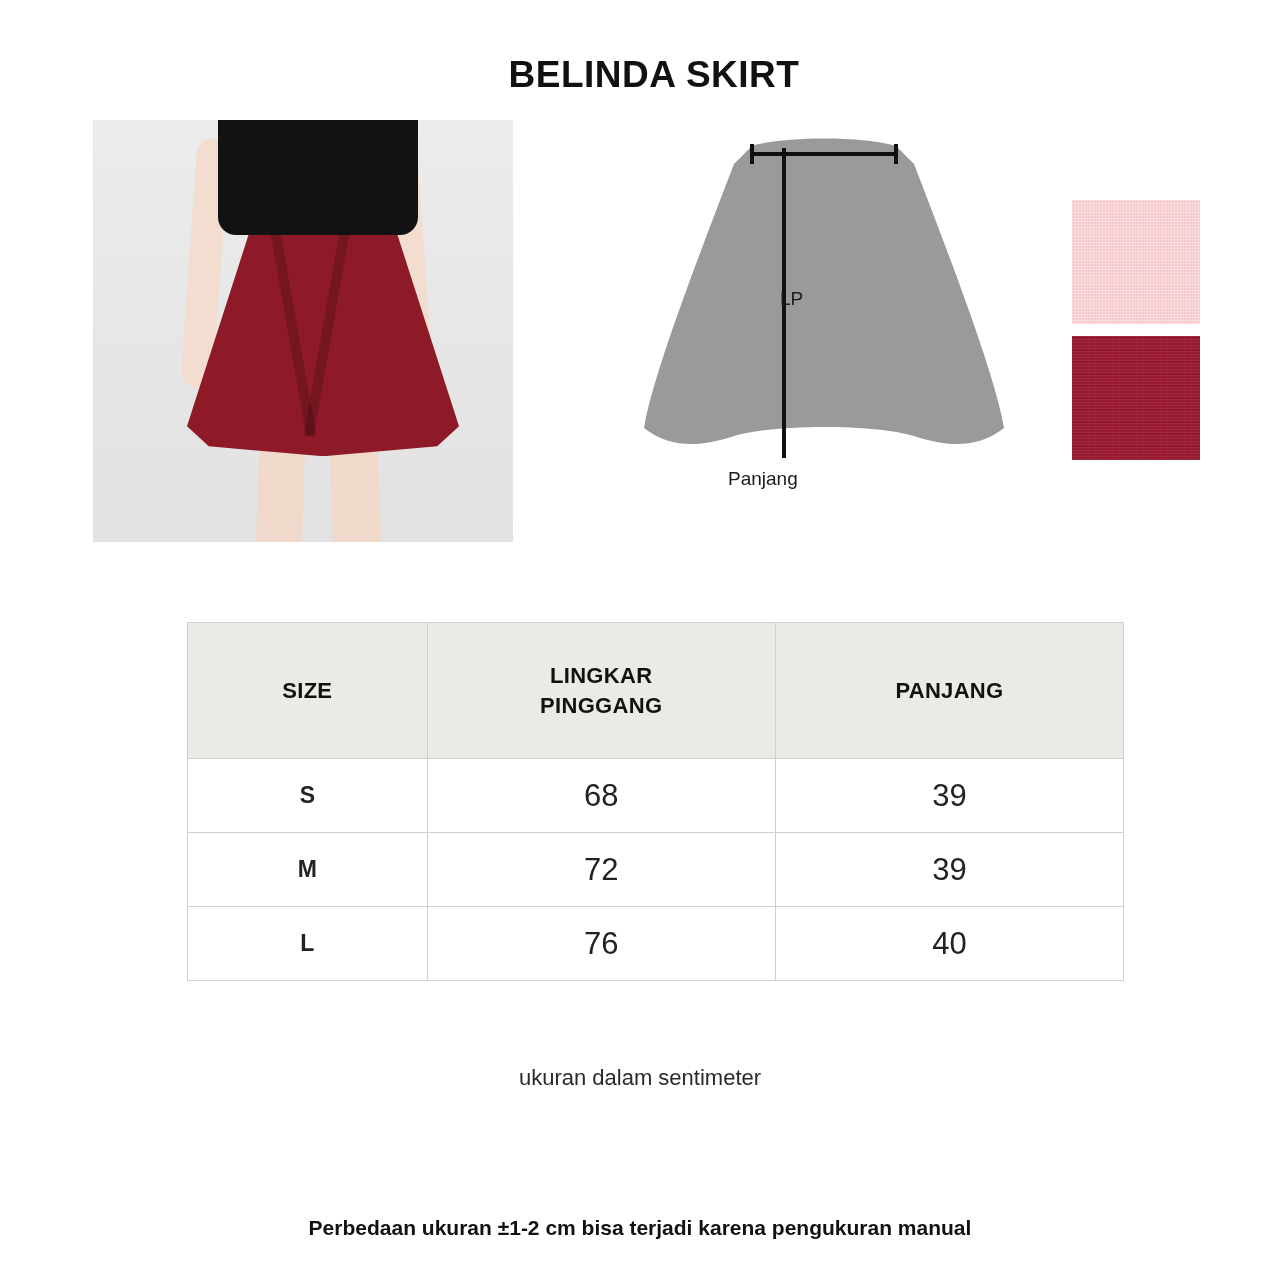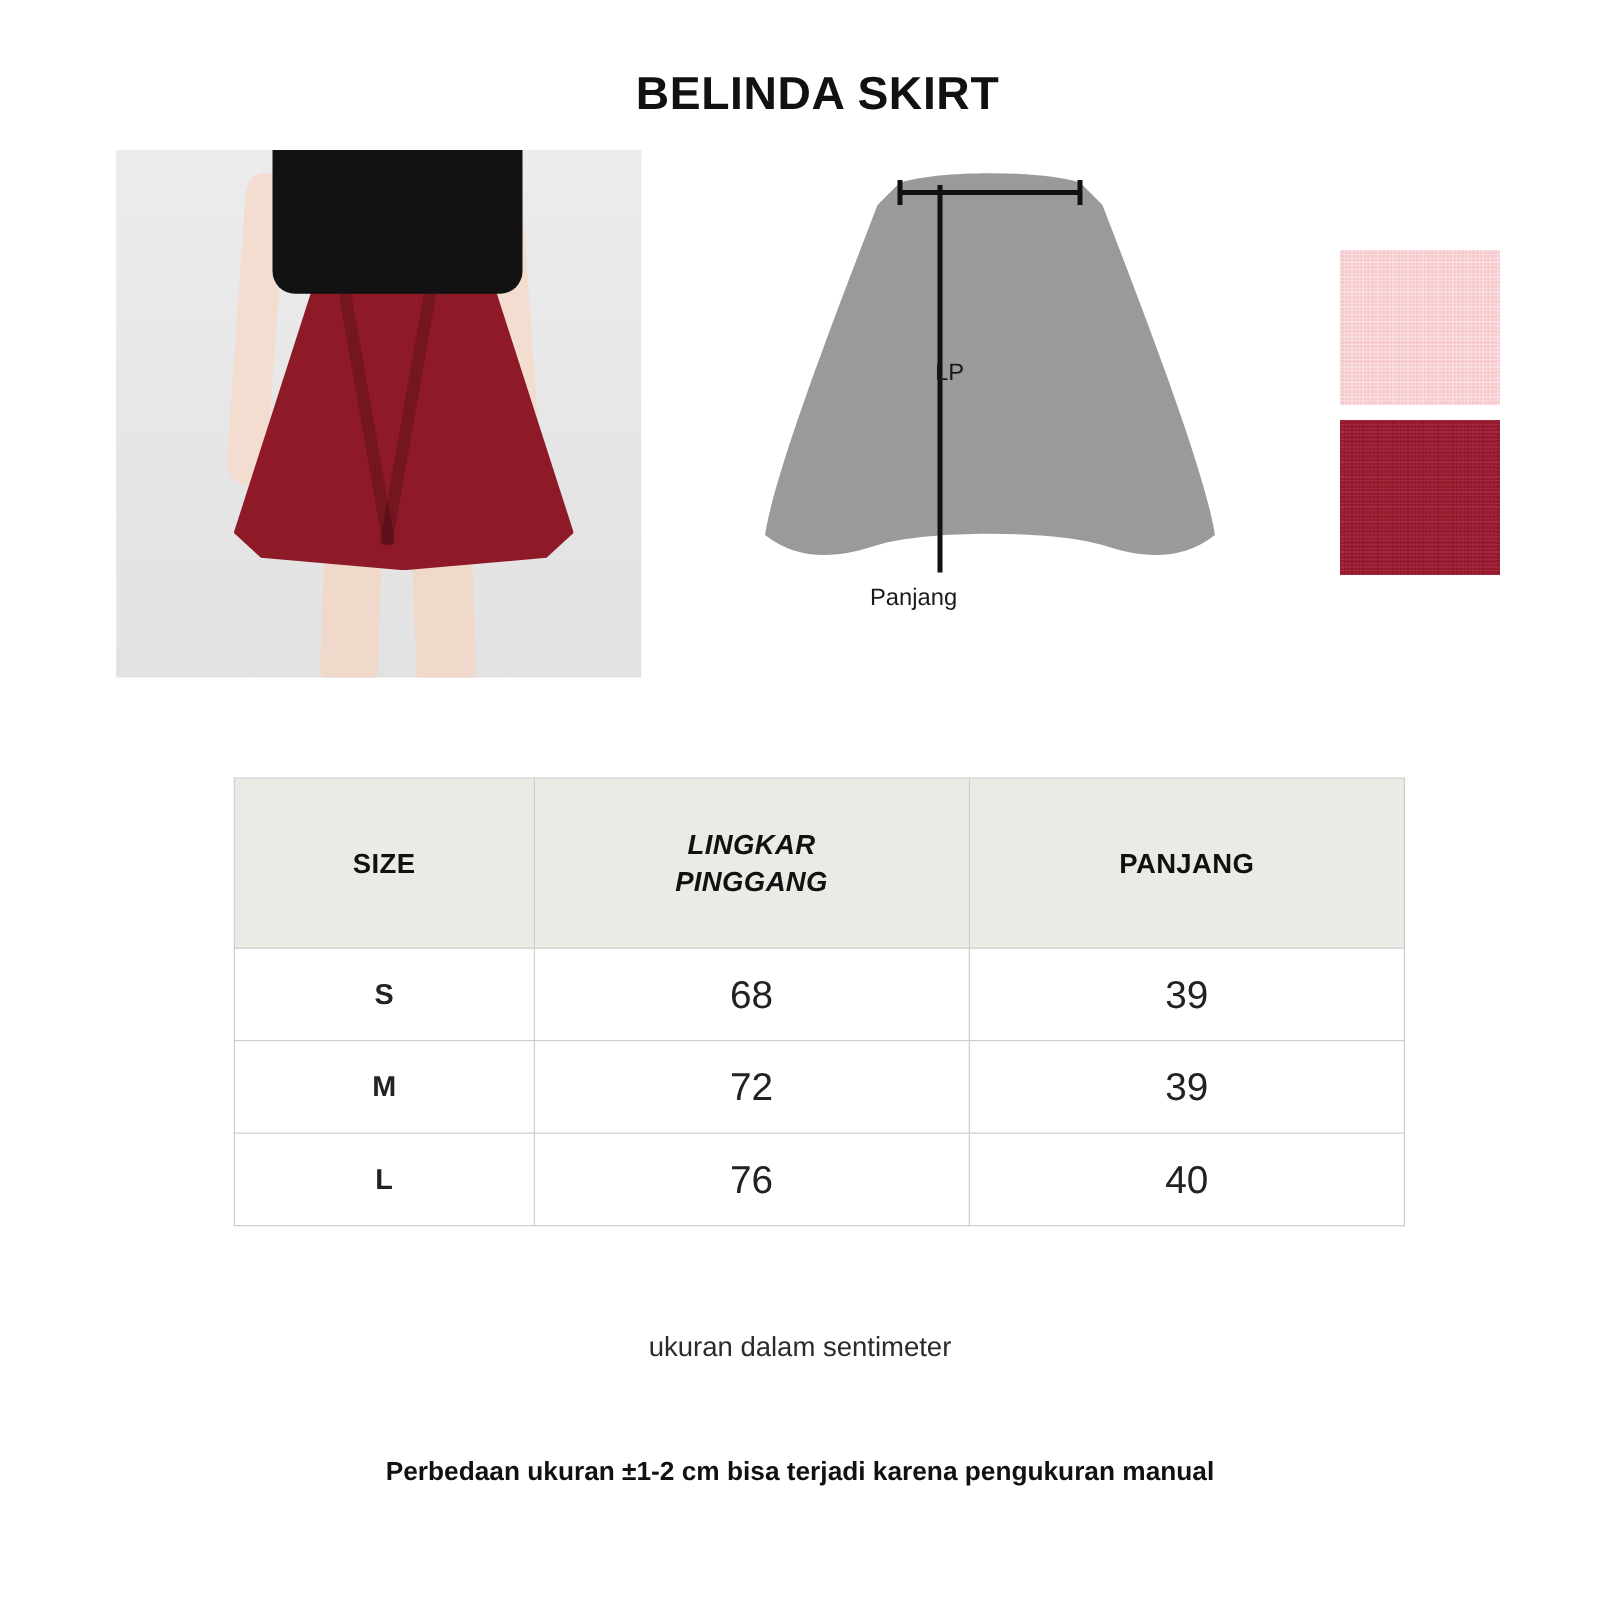--- a/index.html
+++ b/index.html
@@ -96,21 +96,21 @@
   .skirt-shadow {
     position: absolute;
     left: 94px; top: 290px; width: 272px; height: 46px;
     background: rgba(0,0,0,0.10);
     clip-path: polygon(6% 0%, 94% 0%, 88% 70%, 50% 100%, 12% 70%);
   }
 
   
   .diagram {
     position: absolute;
-    left: 592px;
+    left: 624px;
     top: 8px;
     width: 400px;
     height: 420px;
   }
   .diag-label {
     position: absolute;
     font-size: 19px;
     color: #1a1a1a;
     white-space: nowrap;
   }
@@ -164,21 +164,21 @@
   table.size-table thead th {
     background: #eceae5;
     font-size: 22px;
     font-weight: bold;
     color: #111111;
     height: 136px;
     line-height: 1.35;
     letter-spacing: 0.3px;
   }
   table.size-table thead th.col-size { width: 25.6%; }
-  table.size-table thead th.col-lp { width: 37.2%; font-style: italic; }
+  table.size-table thead th.col-lp { width: 37.2%; }
   table.size-table thead th.col-panjang { width: 37.2%; }
   table.size-table tbody td {
     height: 74px;
     font-size: 31px;
     color: #222222;
     background: #ffffff;
   }
   table.size-table tbody td.size-cell {
     font-weight: bold;
     font-size: 23px;
@@ -189,21 +189,21 @@
     left: 0;
     top: 1065px;
     width: 1280px;
     text-align: center;
     font-size: 22px;
     color: #2a2a2a;
   }
   .footer-note {
     position: absolute;
     left: 0;
-    top: 1166px;
+    top: 1216px;
     width: 1280px;
     text-align: center;
     font-size: 21px;
     font-weight: bold;
     color: #111111;
   }
 </style>
 </head>
 <body>
 

